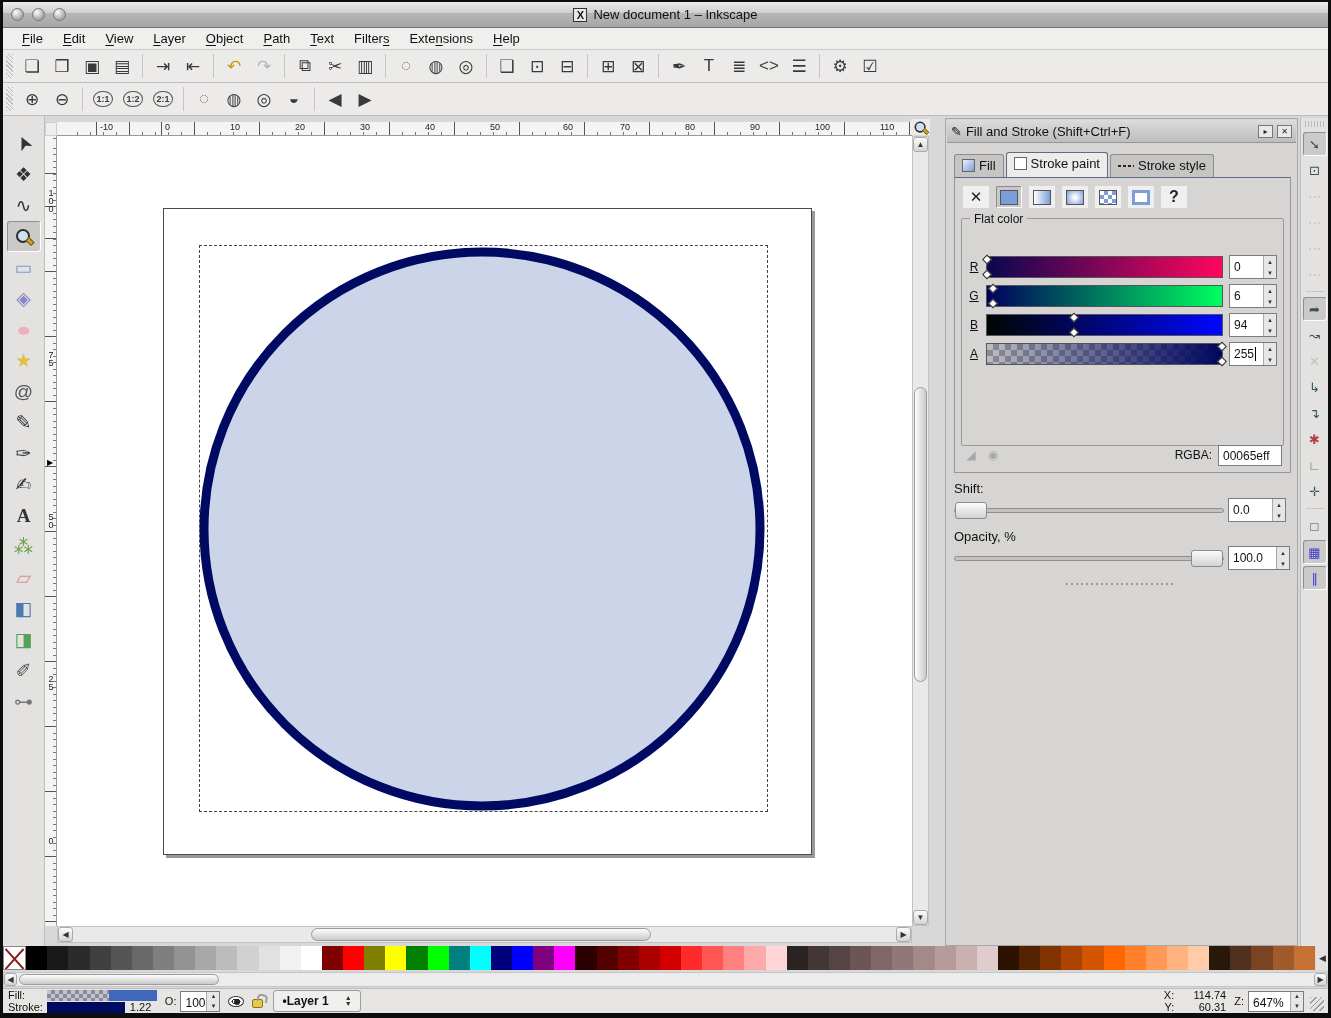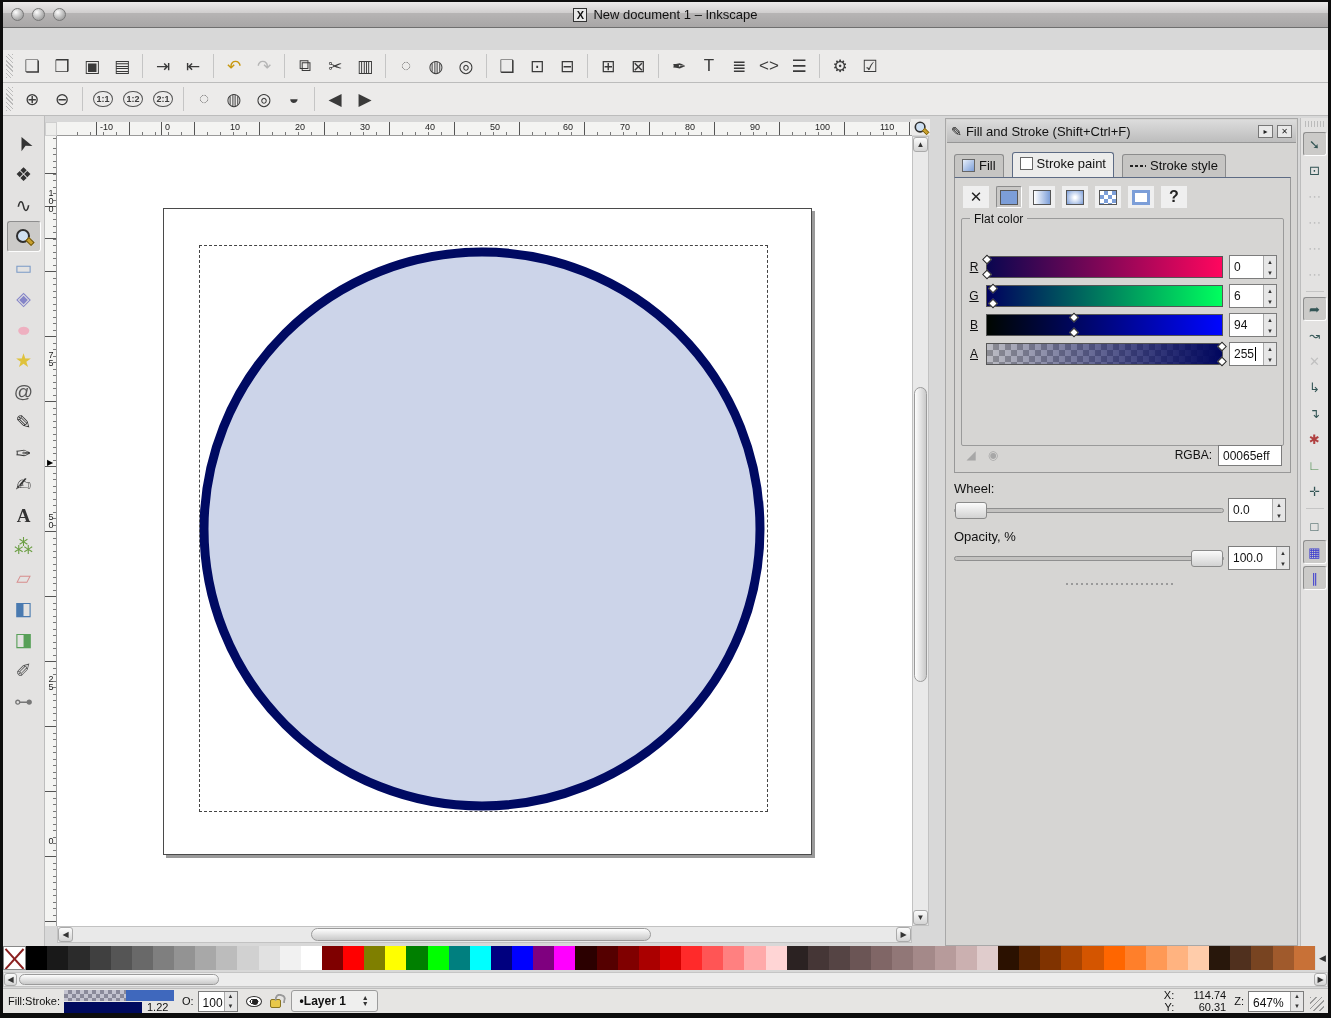--- a/index.html
+++ b/index.html
@@ -96,21 +96,21 @@
   
   #panel { position:absolute; left:945px; top:118px; width:353px; height:828px; background:#d6d5d3; border:1px solid #a8a8a8; }
   #panel-header { position:absolute; left:1px; top:1px; right:1px; height:23px;
     background:linear-gradient(#dcdcdc,#bdbdbd); border-bottom:1px solid #969696;
     display:flex; align-items:center; padding:0 4px; gap:4px; font-size:13px; color:#111; }
   #panel-header .spacer { flex:1; }
   .ph-btn { width:15px; height:13px; border:1px solid #777; background:#e9e9e9; font-size:8px;
     display:flex; align-items:center; justify-content:center; color:#222; }
   #fs-tabs { position:absolute; left:8px; top:33px; display:flex; align-items:flex-end; }
   .fs-tab { font-size:13px; color:#111; background:#c6c5c3; border:1px solid #8c8c8c; border-bottom:none;
-    border-radius:3px 3px 0 0; padding:3px 7px 4px; margin-right:8px; display:flex; align-items:center; gap:4px;justify-content:flex-end; }
+    border-radius:3px 3px 0 0; padding:3px 7px 4px; margin-right:2px; display:flex; align-items:center; gap:4px;justify-content:flex-end; }
   .fs-tab.active { background:#ececeb; padding-bottom:6px; border-color:#5d6b84; }
   .tabicon { display:inline-block; width:13px; height:13px; border:1px solid #666; background:#fff; }
   .tabicon.fill-grad { background:linear-gradient(135deg,#e8f0fa,#7c9ed8); }
   .tabicon.dashes { border:none; width:16px; background:
     repeating-linear-gradient(to right,#222 0 3px,transparent 3px 5px) center/100% 2px no-repeat; }
   #fs-content { position:absolute; left:8px; top:58px; width:337px; height:296px; background:#d6d5d3;
     border:1px solid #989898; border-top-color:#5d6b84; }
   #paint-row { position:absolute; left:8px; top:8px; display:flex; align-items:center; gap:7px; }
   .paint-btn { width:26px; height:22px; border:1px solid transparent; display:flex; align-items:center; justify-content:center; }
   .paint-btn .swatchbox { width:18px; height:15px; border:1px solid #555; background:#fff; }
@@ -183,21 +183,21 @@
     height:2px; background:#8b2020; }
   .swatch.none::before { transform:rotate(48deg); } .swatch.none::after { transform:rotate(-48deg); }
   #palette-arrow { position:absolute; left:1316px; top:946px; width:13px; height:24px; font-size:9px; color:#333;
     display:flex; align-items:center; justify-content:center; background:#e3e2e1; }
   #palette-scroll { position:absolute; left:3px; top:972px; width:1325px; height:15px; background:#ececec; border:1px solid #c5c5c5; }
   #pal-thumb { top:1px; left:15px; width:200px; height:11px; background:linear-gradient(#fdfdfd,#c9c9c9); }
 
   
   #statusbar { position:absolute; left:3px; top:988px; width:1325px; height:25px; background:#e6e5e3;
     border-top:1px solid #bdbdbd; display:flex; align-items:center; font-size:11px; color:#111; }
-  #fs-indicator { display:flex; flex-direction:row; justify-content:center; margin-left:5px; line-height:12px; }
+  #fs-indicator { display:flex; flex-direction:column; justify-content:center; margin-left:5px; line-height:12px; }
   #fs-swatches { display:flex; flex-direction:column; margin-left:4px; }
   #fill-swatch { width:110px; height:11px; display:flex; }
   #fill-swatch .checker { width:62px; height:11px; background:
      linear-gradient(45deg,#8a8a9a 25%,transparent 25%,transparent 75%,#8a8a9a 75%),
      linear-gradient(45deg,#8a8a9a 25%,#c4c4d0 25%,#c4c4d0 75%,#8a8a9a 75%);
      background-size:8px 8px; background-position:0 0,4px 4px; }
   #fill-swatch .solid { flex:1; background:#3f68bd; }
   #stroke-row { display:flex; align-items:center; gap:5px; }
   #stroke-swatch { width:78px; height:11px; background:#000a5e; margin-top:1px; }
   .sb-item { margin-left:8px; }
@@ -229,20 +229,32 @@
   <div id="titlebar">
     <span class="tl"></span>
     <span class="tl"></span>
     <span class="tl"></span>
     <div id="title-wrap">
       <span id="title-icon">X</span>
       <span>New document 1 – Inkscape</span>
     </div>
   </div>
 
+  <div id="menubar">
+      <div class="menu-item"><u>F</u>ile</div>
+      <div class="menu-item"><u>E</u>dit</div>
+      <div class="menu-item"><u>V</u>iew</div>
+      <div class="menu-item"><u>L</u>ayer</div>
+      <div class="menu-item"><u>O</u>bject</div>
+      <div class="menu-item"><u>P</u>ath</div>
+      <div class="menu-item"><u>T</u>ext</div>
+      <div class="menu-item">Filter<u>s</u></div>
+      <div class="menu-item">Exte<u>n</u>sions</div>
+      <div class="menu-item"><u>H</u>elp</div>
+    </div>
 
   <div class="toolbar" id="toolbar-main">
     <div class="grip"></div>
   <button class="tb-btn">
         <span class="glyph">❏</span>
       </button>
       <button class="tb-btn">
         <span class="glyph">❒</span>
       </button>
       <button class="tb-btn">
@@ -582,21 +594,21 @@
       </div>
       <div id="rgba-row">
         <span class="mini-icon">◢</span>
         <span class="mini-icon">◉</span>
         <span class="spacer"></span>
         <span id="rgba-label">RGBA:</span>
         <div id="rgba-entry">00065eff</div>
       </div>
     </div>
 
-    <div class="dock-label" style="left:8px; top:362px">Wheel:</div>
+    <div class="dock-label" style="left:8px; top:362px">Shift:</div>
     <div class="h-slider" style="left:8px; top:382px; width:270px">
       <div class="track">
           <div class="h-thumb" style="left:0"></div>
         </div>
     </div>
     <div class="spin" style="position:absolute; left:282px; top:379px; width:58px">
       <span class="val">0.0</span>
       <span class="arrows">
           <div>▲</div>
           <div>▼</div>

